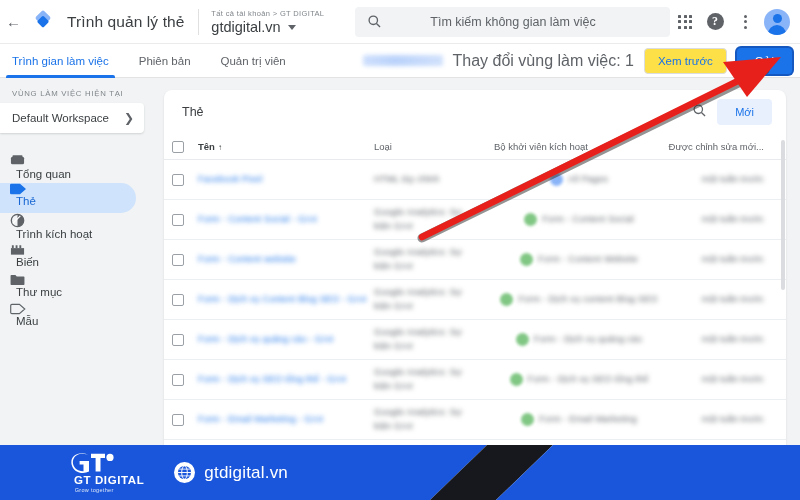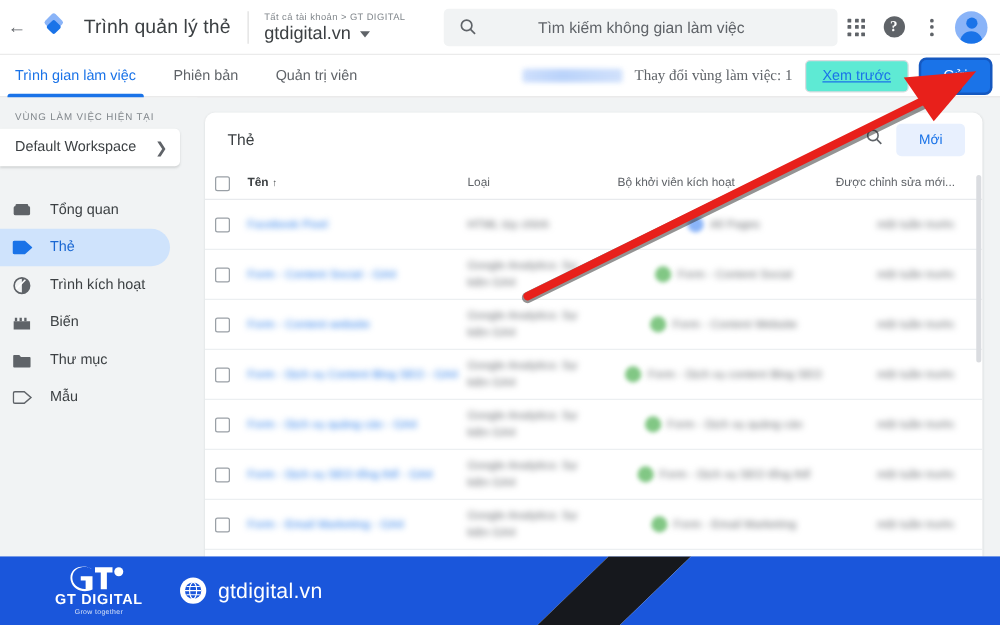--- a/index.html
+++ b/index.html
@@ -75,26 +75,25 @@
   .tab.active::after {
     content: ""; position: absolute; left: -4px; right: -4px; bottom: 0; height: 3px;
     background: #1a73e8; border-radius: 2px 2px 0 0;
   }
   .tab-right { margin-left: auto; display: flex; align-items: center; padding-right: 8px; gap: 10px; }
   .blurlink {
     width: 80px; height: 11px; border-radius: 2px;
     background: linear-gradient(90deg,#c6dafc,#aecbfa 40%,#c9dcfb);
     filter: blur(2.2px); opacity: .85;
   }
-  .ws-changes { font-size: 12px; color: #5f6368; white-space: nowrap; font-family: Liberation Serif, serif; }
+  .ws-changes { font-size: 16px; color: #5f6368; white-space: nowrap; }
   .btn-outline {
     font-size: 11.5px; color: #1a73e8; border: 1px solid #dadce0; border-radius: 4px;
-    height: 26px; padding: 0 13px; display: flex; align-items: center; background: #5eead4;
+    height: 26px; padding: 0 13px; display: flex; align-items: center; background: #fde047;
     white-space: nowrap;
-    text-decoration: underline;
   }
   .btn-primary {
     font-size: 11.5px; color: #fff; background: #1a73e8; border-radius: 4px;
     height: 26px; padding: 0 18px; display: flex; align-items: center; white-space: nowrap;
     position: relative;
   }
   .btn-primary.hl { box-shadow: 0 0 0 2px #1558c0; }
 
   
   .sidebar { position: absolute; top: 78px; left: 0; width: 158px; bottom: 0; background: #f1f3f4; }
@@ -103,22 +102,22 @@
   }
   .ws-card {
     margin: 5px 14px 0 0; background: #fff; border-radius: 0 4px 4px 0;
     height: 30px; display: flex; align-items: center; padding: 0 10px 0 12px;
     box-shadow: 0 1px 2px rgba(60,64,67,.18);
   }
   .ws-card-name { font-size: 11.5px; color: #3c4043; white-space: nowrap; }
   .ws-card-chev { margin-left: auto; color: #5f6368; font-size: 12px; line-height: 1; }
   .nav { margin-top: 20px; }
   .nav-item {
-    height: 30px; display: flex; align-items: center; padding-left: 10px;
-    border-radius: 0 15px 15px 0; margin-right: 22px; color: #3c4043;
+    height: 30px; display: flex; padding-left: 10px;
+    border-radius: 0 15px 15px 0; margin-right: 22px; color: #3c4043; flex-direction: column;
   }
   .nav-item.active { background: #cfe3fc; color: #1967d2; }
   .nav-ico { width: 24px; display: flex; align-items: center; justify-content: flex-start; }
   .nav-label { font-size: 11.5px; margin-left: 6px; white-space: nowrap; }
 
   
   .card {
     position: absolute; top: 90px; left: 164px; width: 622px; bottom: 0;
     background: #fff; border-radius: 8px 8px 0 0; box-shadow: 0 1px 2px rgba(60,64,67,.15);
     overflow: hidden;
@@ -178,21 +177,21 @@
 
   
   .banner { position: absolute; left: 0; bottom: 0; width: 800px; height: 55px; overflow: hidden; }
   .banner-bg { position: absolute; inset: 0; background: #1a56db; }
   .banner-content {
     position: absolute; left: 0; top: 0; height: 55px; display: flex; align-items: center;
     padding-left: 44px; gap: 30px; z-index: 3;
   }
   .gtlogo { display: flex; flex-direction: column; align-items: center; }
   .gtmark { position: relative; width: 46px; height: 20px; }
-  .gtname { font-size: 11.5px; font-weight: bold; color: #fff; letter-spacing: .6px; margin-top: 1px; }
+  .gtname { font-size: 11.5px; font-weight: bold; color: #fff; letter-spacing: .6px; margin-top: 1px; margin-left: 30px; }
   .gttag { font-size: 5.5px; color: #dbe5f8; letter-spacing: .3px; margin-top: 1px; }
   .bitem { display: flex; align-items: center; gap: 9px; }
   .bicon {
     width: 21px; height: 21px; border-radius: 50%; background: #fff; flex: none;
     display: flex; align-items: center; justify-content: center;
   }
   .btext { font-size: 17px; color: #fff; letter-spacing: .2px; white-space: nowrap; }
 </style>
 </head>
 <body>

